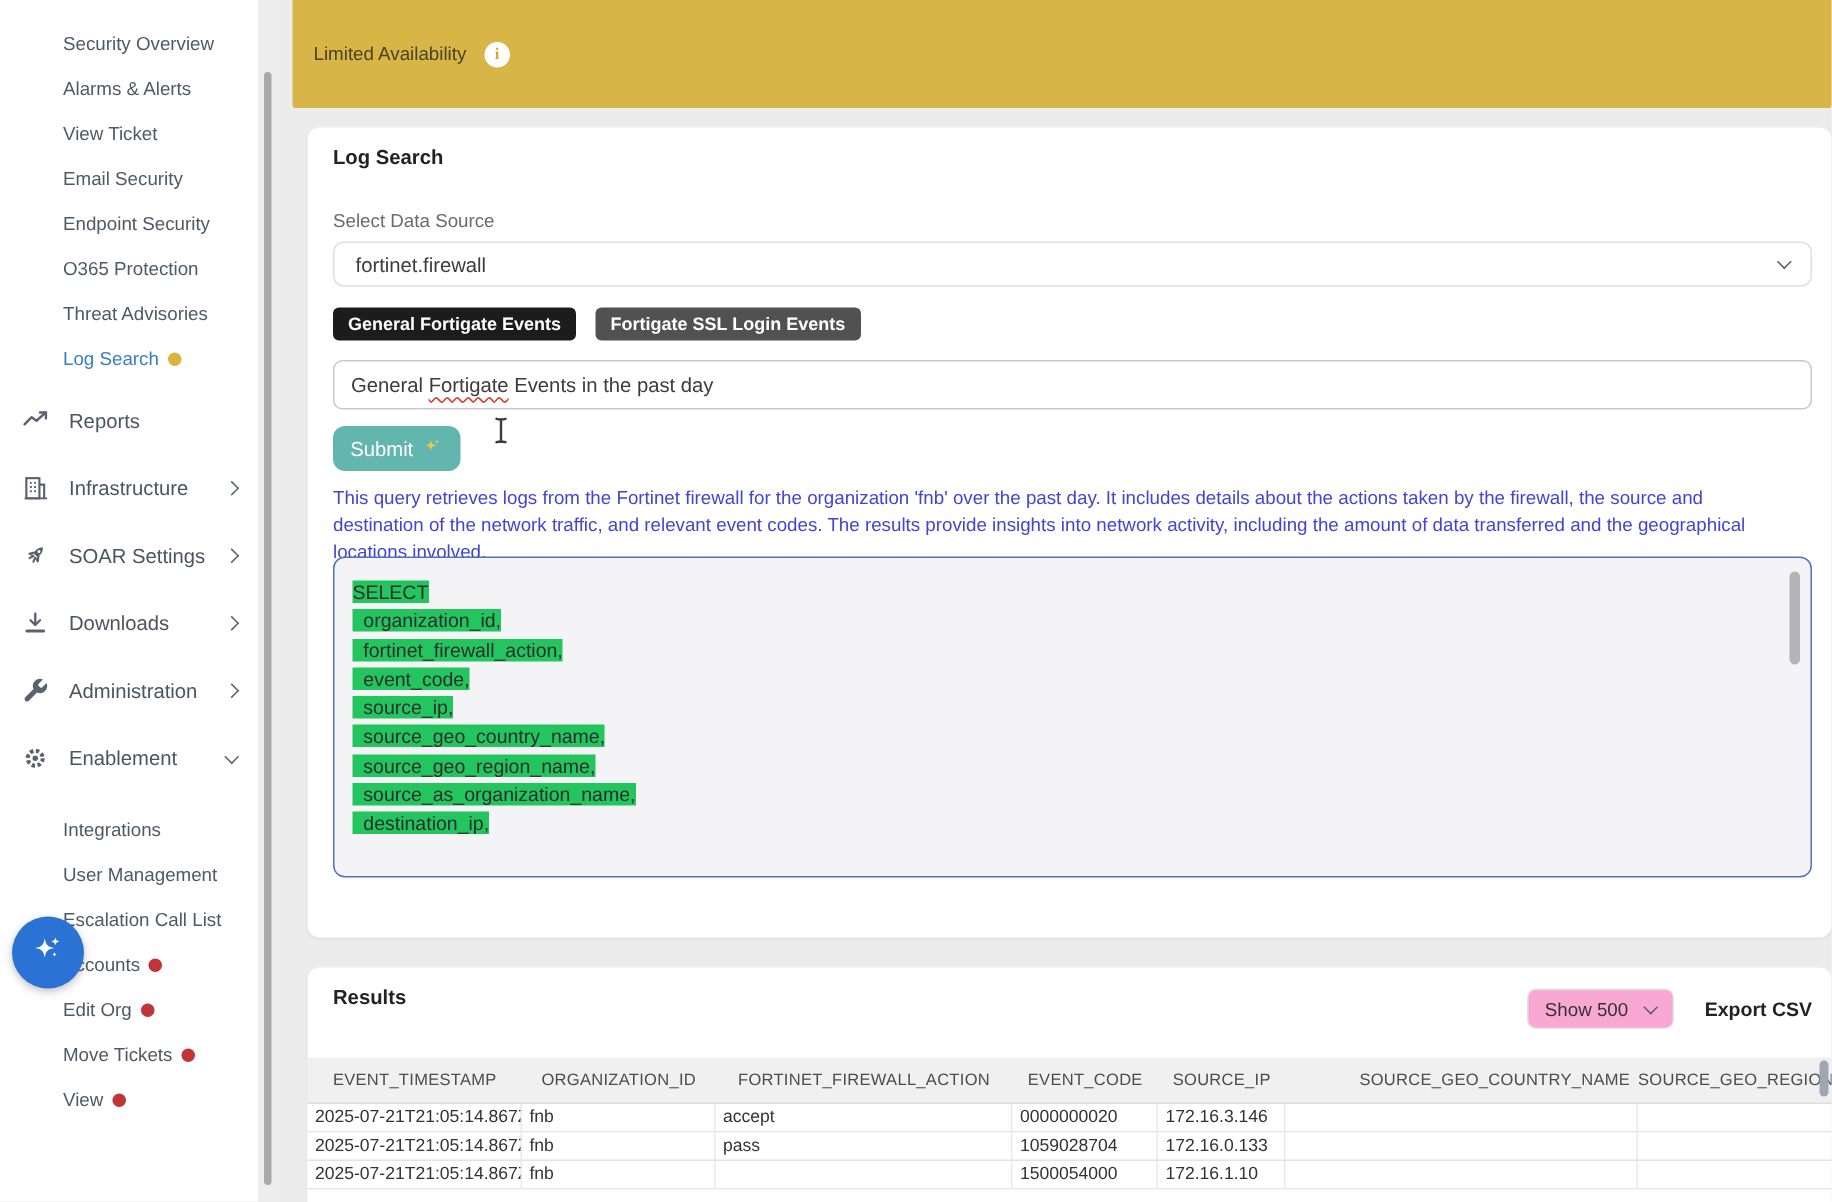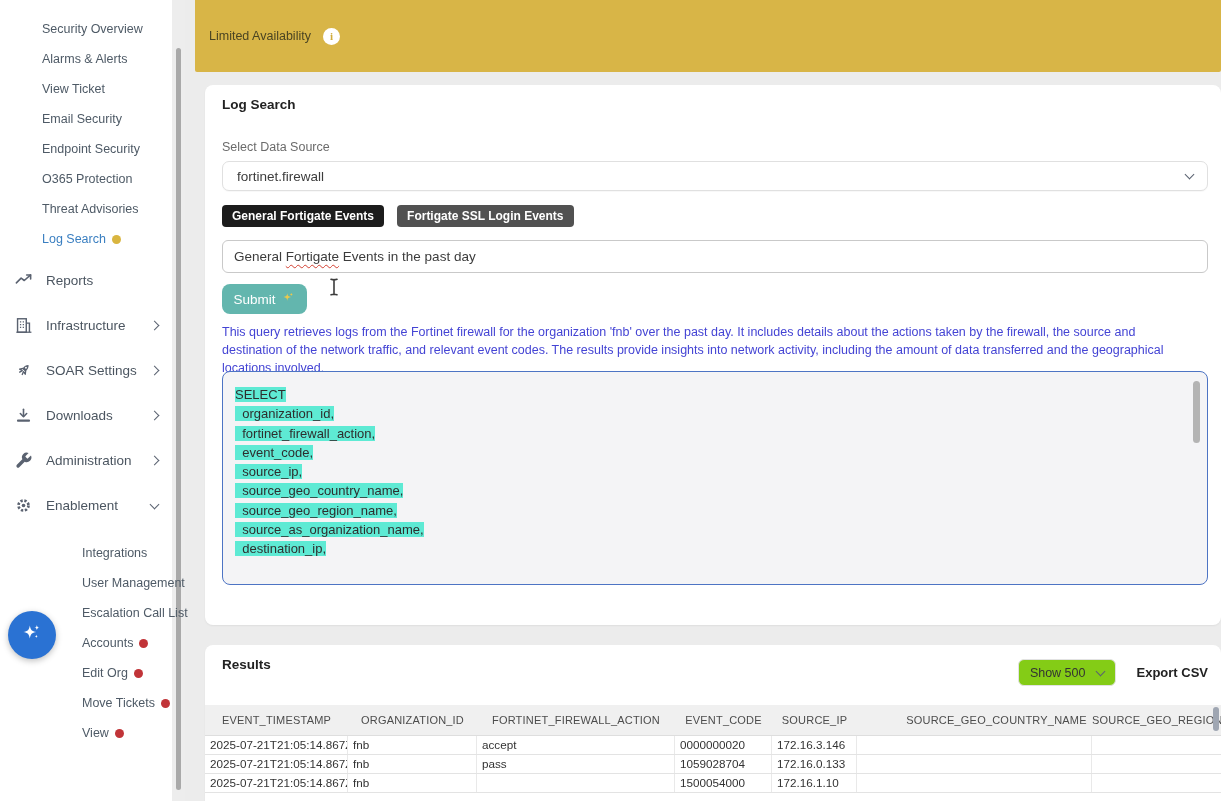--- a/index.html
+++ b/index.html
@@ -70,27 +70,27 @@
                 align-items:center; justify-content:center; gap:5px; cursor:pointer;
                 font-family:inherit; }
   .ibeam { position:absolute; left:124px; top:193px; }
 
   .desc { position:absolute; left:17px; right:40px; top:238px; font-size:12.5px; line-height:18px;
           color:#4444d4; }
 
   .sqlbox { position:absolute; left:17px; right:13px; top:286px; height:214px; border:1.5px solid #4d74c4;
             border-radius:8px; background:#f4f4f6; padding:13px 26px 10px 12px; overflow:hidden; cursor:text; }
   .sql-line { font-size:13px; line-height:19.3px; color:#2e2e2e; white-space:pre; }
-  .hl { background:#5eead4; }
+  .hl { background:#22c55e; }
   .sql-scrollthumb { position:absolute; right:7px; top:9px; width:7px; height:62px; background:#b4b4b4;
                      border-radius:4px; cursor:pointer; }
 
   
   .results-controls { position:absolute; right:13px; top:14px; display:flex; align-items:center; gap:20px; }
-  .show-select { border:1px solid #e2e2e2; border-radius:6px; background:#84cc16; height:27px;
+  .show-select { border:1px solid #e2e2e2; border-radius:6px; background:#f9a8d4; height:27px;
                  display:flex; align-items:center; gap:12px; padding:0 11px; font-size:12.5px;
                  color:#333; cursor:pointer; }
   .export-btn { background:none; border:none; font-size:13px; color:#222; font-weight:600;
                 cursor:pointer; font-family:inherit; }
 
   .table { position:absolute; left:0; right:0; top:60px; }
   .thead { display:flex; background:#f0f0f0; height:31px; align-items:center; border-bottom:1px solid #dedede; }
   .th { font-size:11px; color:#4c4c4c; text-align:center; letter-spacing:.2px; white-space:nowrap;
         overflow:hidden; cursor:pointer; }
   .tr { display:flex; height:19px; align-items:center; background:#fff; border-bottom:1px solid #e3e3e3; cursor:pointer; }
@@ -186,21 +186,21 @@
     <span class="sb-ico">
       <svg width="19" height="19" viewBox="0 0 24 24" fill="none" stroke="#5a6270">
         <circle cx="12" cy="12" r="6.3" stroke-width="3.4" stroke-dasharray="2.9 2.1"></circle>
         <circle cx="12" cy="12" r="2.3" fill="#5a6270" stroke="none"></circle>
       </svg>
     </span>
     <span class="sb-label">Enablement</span>
     <span class="chev down"></span>
   </div>
 
-  <div class="sb-sub-list" style="padding-top:10px;margin-left:40px;">
+  <div class="sb-sub-list" style="padding-top:10px;">
     <div class="sb-sub">Integrations</div>
     <div class="sb-sub">User Management</div>
     <div class="sb-sub">Escalation Call List</div>
     <div class="sb-sub">
       <span>Accounts</span><span class="dot red"></span>
     </div>
     <div class="sb-sub">
       <span>Edit Org</span><span class="dot red"></span>
     </div>
     <div class="sb-sub">

